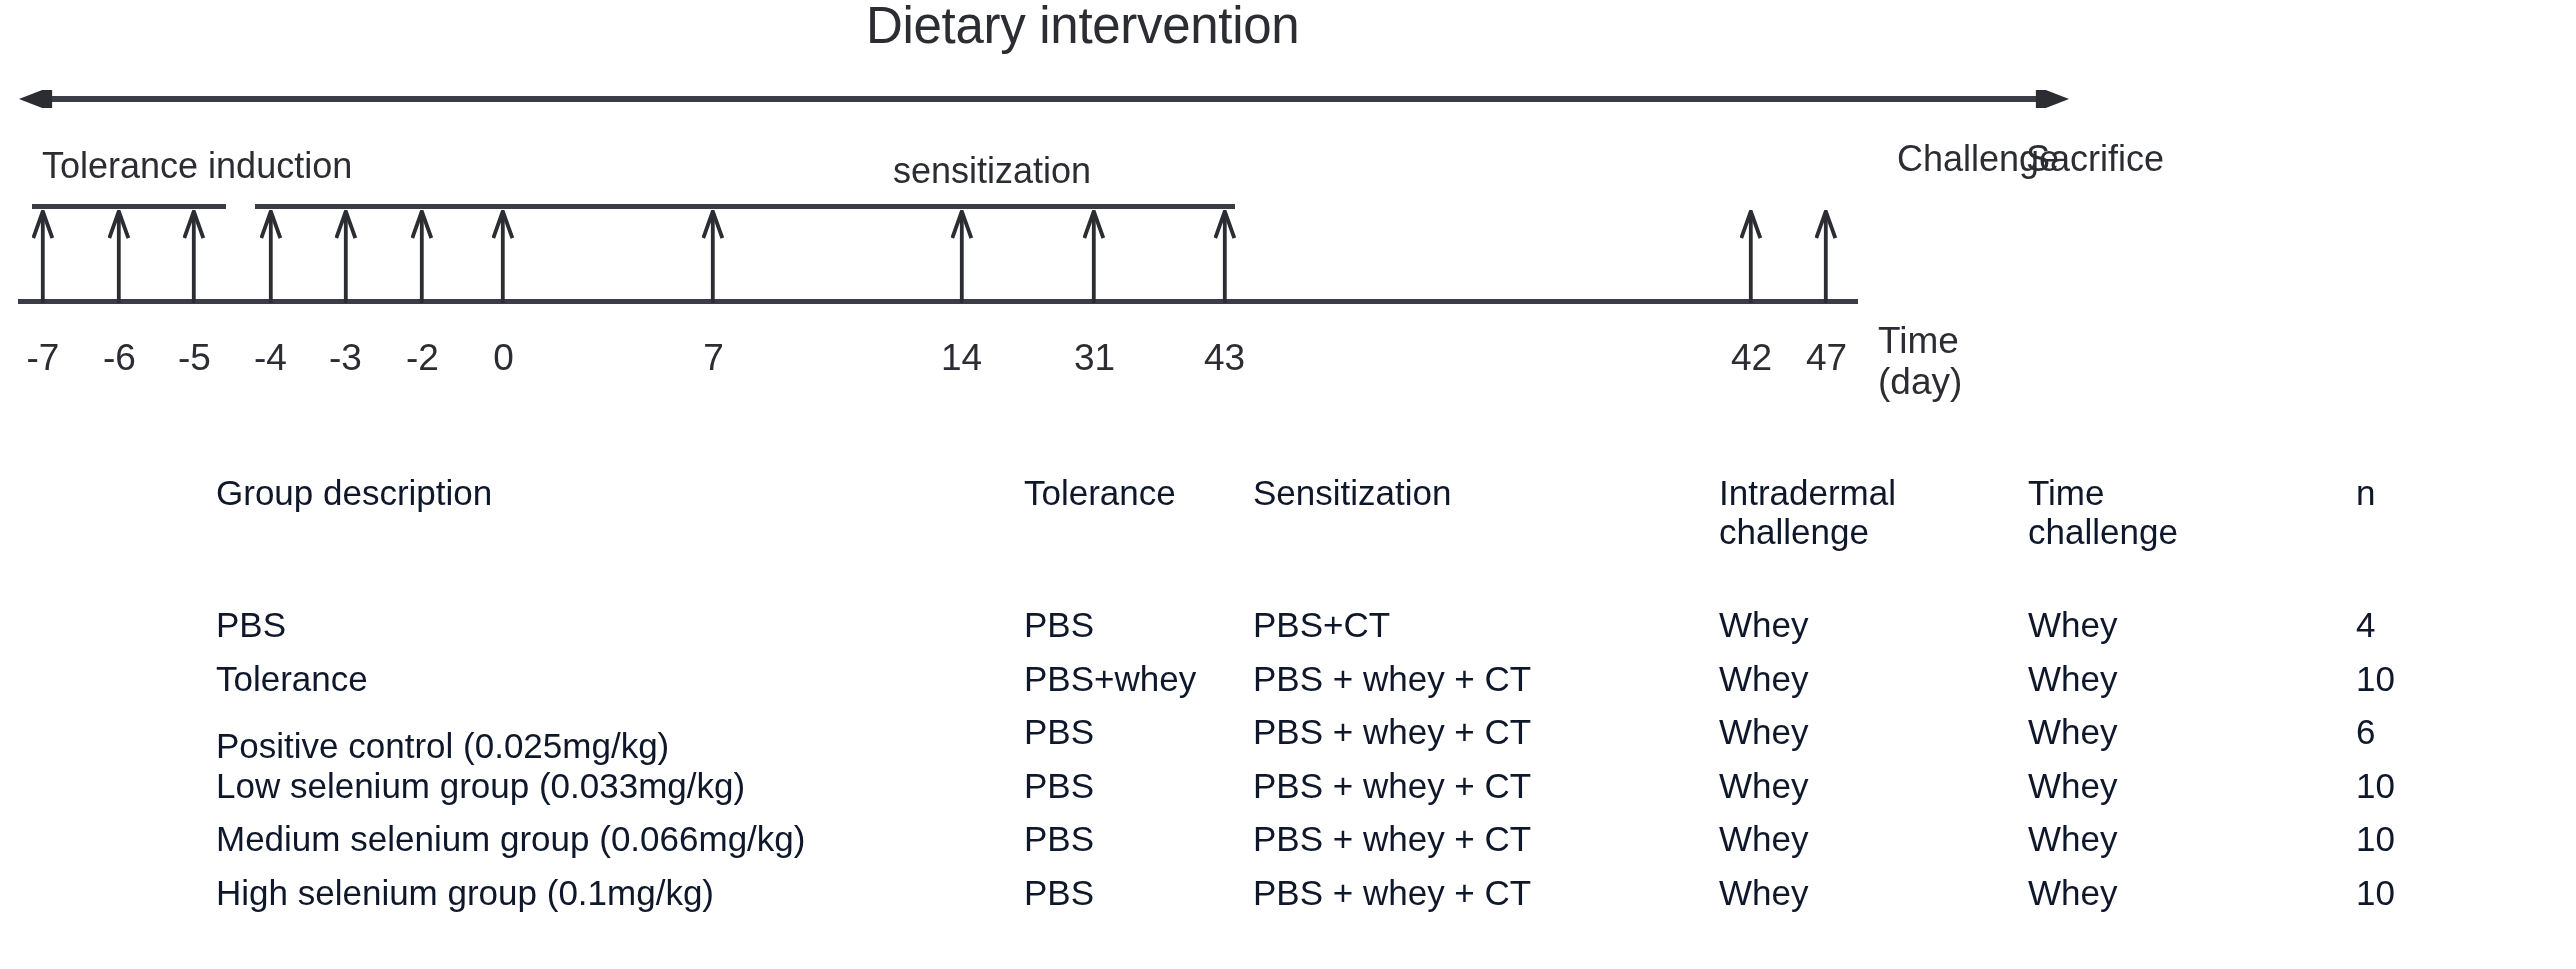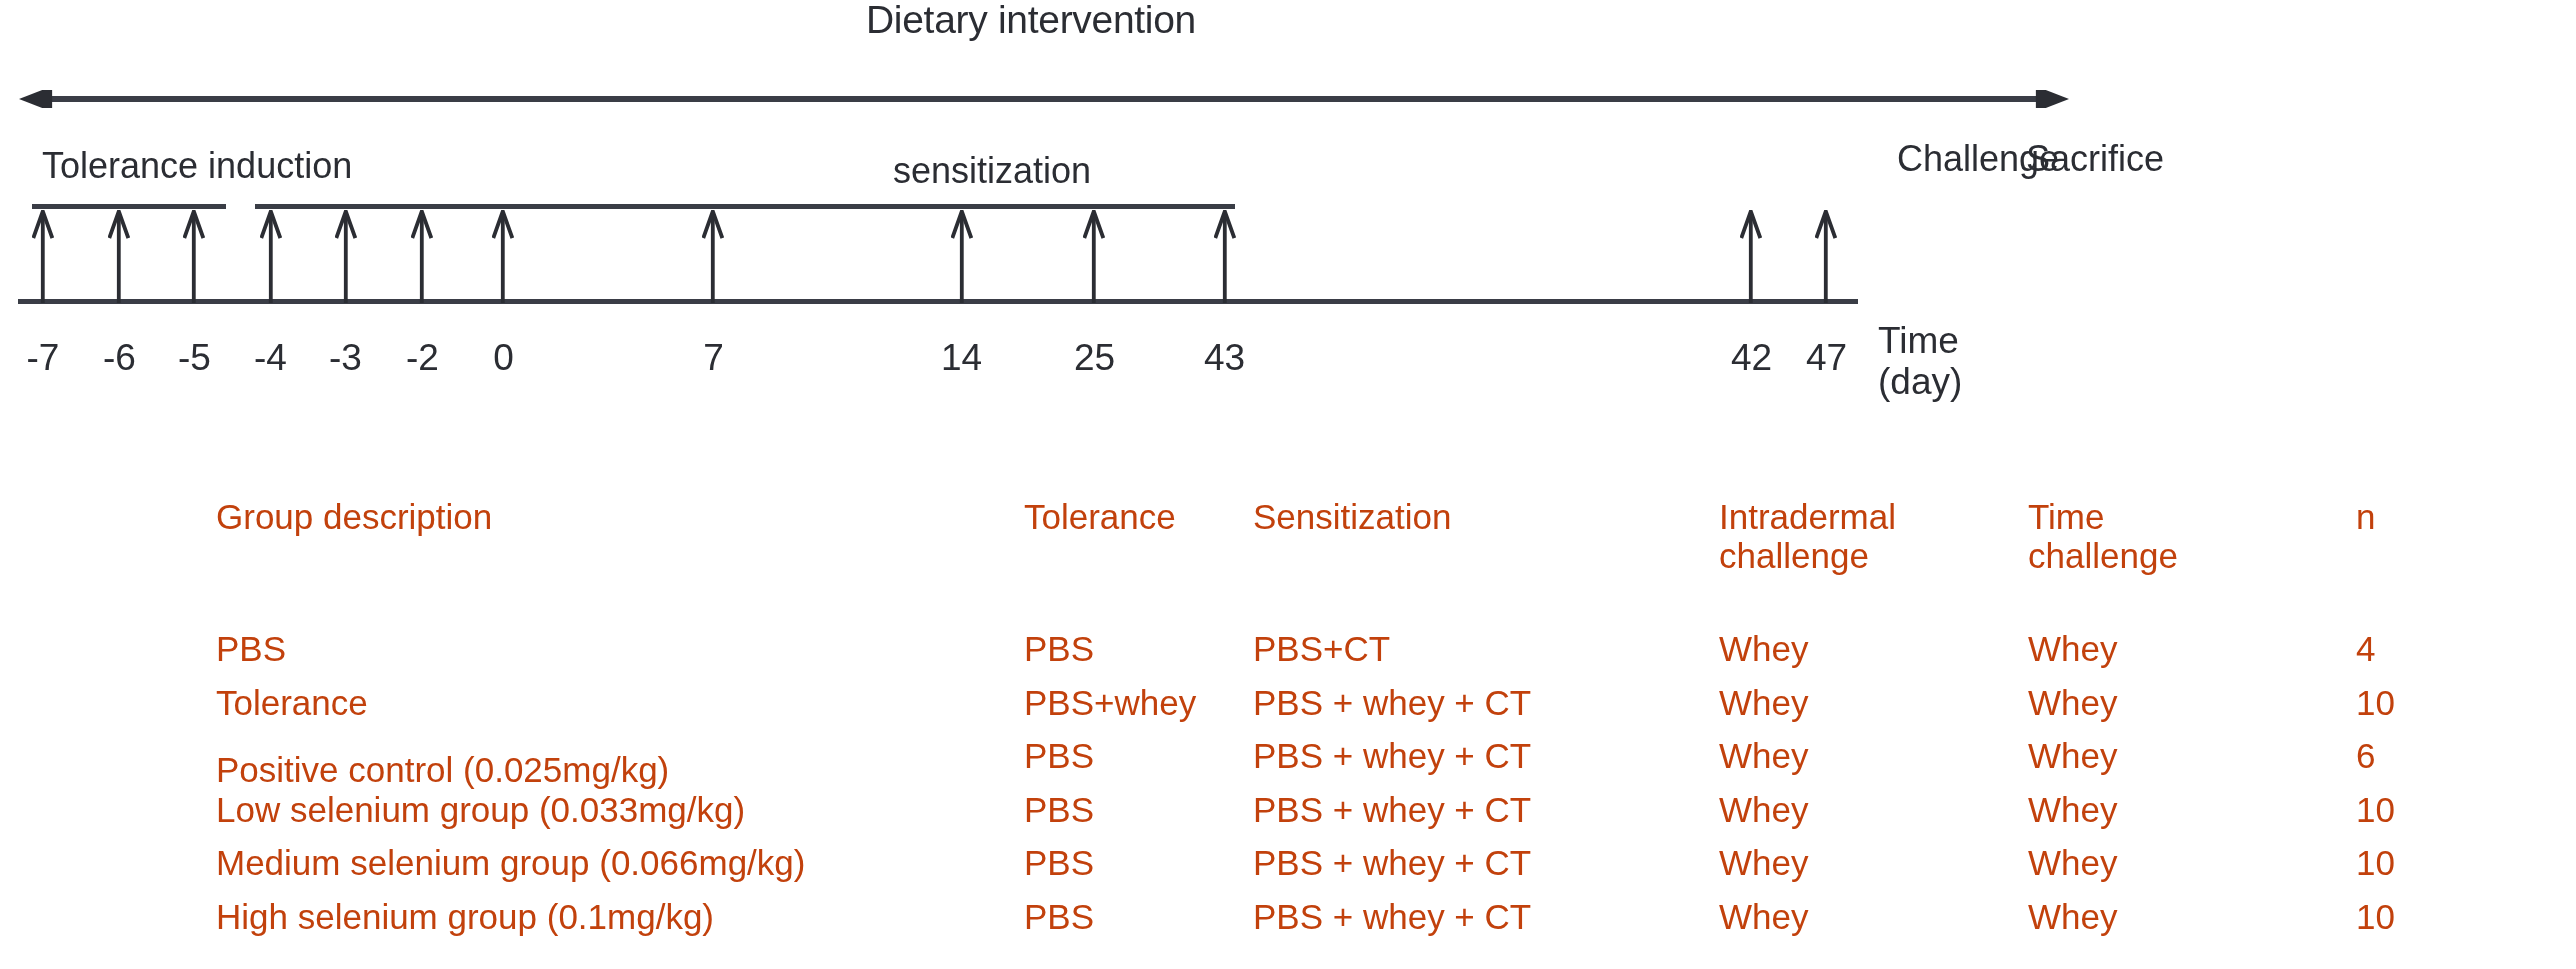--- a/index.html
+++ b/index.html
@@ -5,21 +5,21 @@
   html,body{margin:0;padding:0;background:#ffffff;}
   body{width:2576px;height:969px;position:relative;overflow:hidden;
        font-family:"Liberation Sans","DejaVu Sans",sans-serif;color:#2b2d33;}
 
   .fig{position:absolute;left:0;top:0;width:2576px;height:969px;}
 
   
   .txt{position:absolute;white-space:nowrap;line-height:1;color:#2b2d33;}
 
   
-  #dietary-title{font-size:39px;left:866px;top:0px;letter-spacing:-0.3px;}
+  #dietary-title{font-size:51px;left:866px;top:0px;letter-spacing:-0.3px;}
 
   
   #dietary-arrow{position:absolute;left:19px;top:90px;width:2050px;height:18px;}
 
   
   #tolerance-induction-label{font-size:36px;left:19px;top:148px;margin-left:23px;}
   #sensitization-label{font-size:36px;left:893px;top:153px;}
   #challenge-label{font-size:36px;left:1897px;top:141px;}
   #sacrifice-label{font-size:36px;left:2026px;top:141px;}
 
@@ -35,21 +35,21 @@
   .event-arrow{position:absolute;width:21.6px;top:210px;height:93px;}
 
   
   .day-label{position:absolute;font-size:37px;top:337px;text-align:center;white-space:nowrap;}
 
   
   #time-caption{position:absolute;left:1878px;top:320px;font-size:37px;line-height:1.12;}
 
   
   #group-table{position:absolute;left:0;top:446px;width:2576px;}
-  .tcell{position:absolute;font-size:35px;white-space:nowrap;line-height:1.12;color:#c2410c;margin-top:24px;}
+  .tcell{position:absolute;font-size:35px;white-space:nowrap;line-height:1.12;color:#0f172a;}
   .thead{font-size:35px;}
 </style>
 </head>
 <body>
 
 <div class="fig">
 
   <div class="txt" id="dietary-title">Dietary intervention</div>
 
   <svg id="dietary-arrow" viewBox="0 0 3220 28" preserveAspectRatio="none">
@@ -128,21 +128,21 @@
   <div id="day-label-layer">
       <div class="day-label" style="left: -14.6px; width: 115px;">-7</div>
       <div class="day-label" style="left: 62px; width: 115px;">-6</div>
       <div class="day-label" style="left: 137px; width: 115px;">-5</div>
       <div class="day-label" style="left: 213px; width: 115px;">-4</div>
       <div class="day-label" style="left: 288px; width: 115px;">-3</div>
       <div class="day-label" style="left: 365px; width: 115px;">-2</div>
       <div class="day-label" style="left: 446px; width: 115px;">0</div>
       <div class="day-label" style="left: 656px; width: 115px;">7</div>
       <div class="day-label" style="left: 904px; width: 115px;">14</div>
-      <div class="day-label" style="left: 1037px; width: 115px;">25</div>
+      <div class="day-label" style="left: 1037px; width: 115px;">31</div>
       <div class="day-label" style="left: 1167px; width: 115px;">43</div>
       <div class="day-label" style="left: 1694px; width: 115px;">42</div>
       <div class="day-label" style="left: 1769px; width: 115px;">47</div>
     </div>
 
   <div id="time-caption">
     <div>Time</div>
     <div>(day)</div>
   </div>
 

